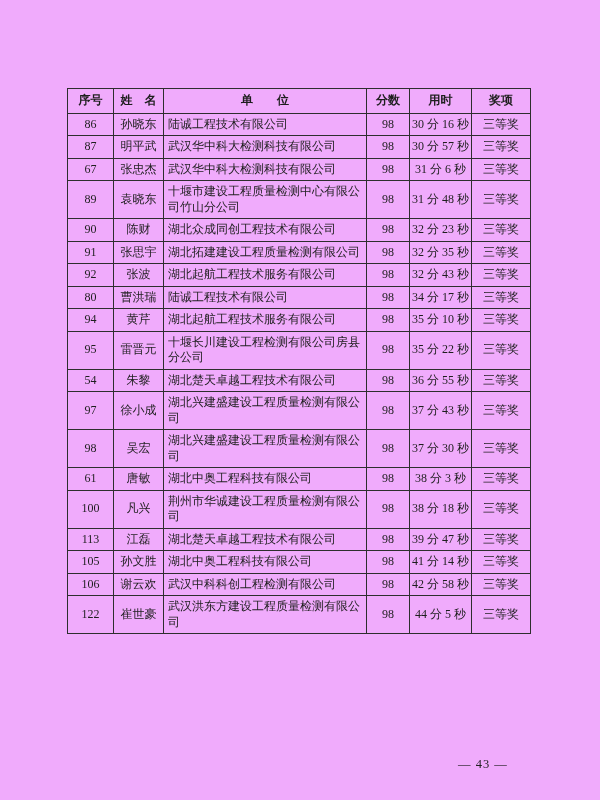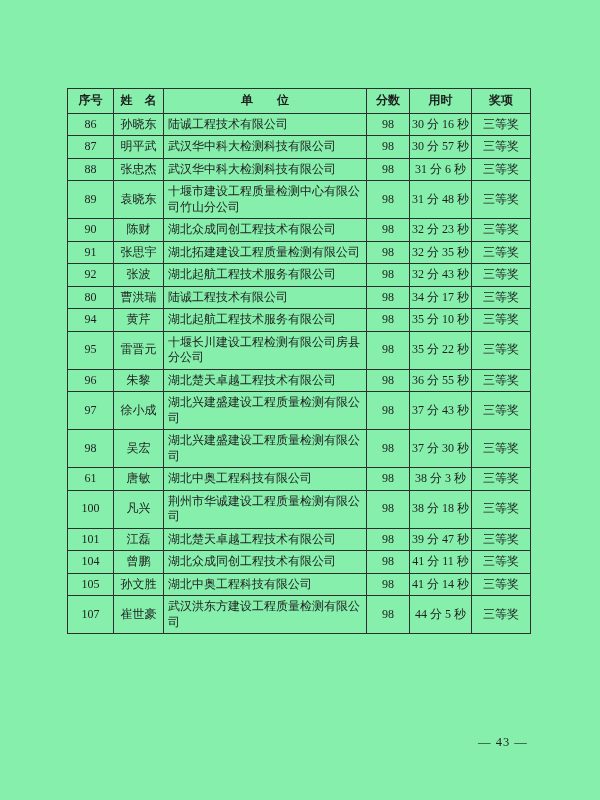--- a/index.html
+++ b/index.html
@@ -11,21 +11,21 @@
     width: 600px;
     height: 800px;
     position: relative;
     font-family: "Liberation Serif", "DejaVu Serif", serif;
     color: #1e1e1e;
     overflow: hidden;
   }
   .page {
     position: absolute;
     inset: 0;
-    background: #86efac;
+    background: #f0abfc;
   }
   table.results {
     position: absolute;
     left: 67px;
     top: 88px;
     width: 463px;
     border-collapse: collapse;
     table-layout: fixed;
   }
   table.results th,
@@ -44,26 +44,25 @@
     padding: 4px 2px;
   }
   table.results td.col-unit {
     text-align: left;
     padding-left: 4px;
     padding-right: 3px;
     margin-top: 14px;
   }
   .page-number {
     position: absolute;
-    top: 735px;
+    top: 757px;
     left: 458px;
     font-size: 12.5px;
     letter-spacing: 1px;
     white-space: nowrap;
-    margin-left: 20px;
   }
 </style>
 </head>
 <body>
 
 <div class="page">
   <table class="results">
     <colgroup>
       <col style="width:46px">
       <col style="width:50px">
@@ -93,21 +92,21 @@
         </tr>
         <tr>
           <td class="col-index">87</td>
           <td class="col-name">明平武</td>
           <td class="col-unit">武汉华中科大检测科技有限公司</td>
           <td class="col-score">98</td>
           <td class="col-time">30 分 57 秒</td>
           <td class="col-award">三等奖</td>
         </tr>
         <tr>
-          <td class="col-index">88</td>
+          <td class="col-index">67</td>
           <td class="col-name">张忠杰</td>
           <td class="col-unit">武汉华中科大检测科技有限公司</td>
           <td class="col-score">98</td>
           <td class="col-time">31 分 6 秒</td>
           <td class="col-award">三等奖</td>
         </tr>
         <tr>
           <td class="col-index">89</td>
           <td class="col-name">袁晓东</td>
           <td class="col-unit">十堰市建设工程质量检测中心有限公司竹山分公司</td>
@@ -157,21 +156,21 @@
         </tr>
         <tr>
           <td class="col-index">95</td>
           <td class="col-name">雷晋元</td>
           <td class="col-unit">十堰长川建设工程检测有限公司房县分公司</td>
           <td class="col-score">98</td>
           <td class="col-time">35 分 22 秒</td>
           <td class="col-award">三等奖</td>
         </tr>
         <tr>
-          <td class="col-index">96</td>
+          <td class="col-index">54</td>
           <td class="col-name">朱黎</td>
           <td class="col-unit">湖北楚天卓越工程技术有限公司</td>
           <td class="col-score">98</td>
           <td class="col-time">36 分 55 秒</td>
           <td class="col-award">三等奖</td>
         </tr>
         <tr>
           <td class="col-index">97</td>
           <td class="col-name">徐小成</td>
           <td class="col-unit">湖北兴建盛建设工程质量检测有限公司</td>
@@ -197,45 +196,45 @@
         </tr>
         <tr>
           <td class="col-index">100</td>
           <td class="col-name">凡兴</td>
           <td class="col-unit">荆州市华诚建设工程质量检测有限公司</td>
           <td class="col-score">98</td>
           <td class="col-time">38 分 18 秒</td>
           <td class="col-award">三等奖</td>
         </tr>
         <tr>
-          <td class="col-index">101</td>
+          <td class="col-index">113</td>
           <td class="col-name">江磊</td>
           <td class="col-unit">湖北楚天卓越工程技术有限公司</td>
           <td class="col-score">98</td>
           <td class="col-time">39 分 47 秒</td>
-          <td class="col-award">三等奖</td>
-        </tr>
-        <tr>
-          <td class="col-index">104</td>
-          <td class="col-name">曾鹏</td>
-          <td class="col-unit">湖北众成同创工程技术有限公司</td>
-          <td class="col-score">98</td>
-          <td class="col-time">41 分 11 秒</td>
           <td class="col-award">三等奖</td>
         </tr>
         <tr>
           <td class="col-index">105</td>
           <td class="col-name">孙文胜</td>
           <td class="col-unit">湖北中奥工程科技有限公司</td>
           <td class="col-score">98</td>
           <td class="col-time">41 分 14 秒</td>
           <td class="col-award">三等奖</td>
         </tr>
         <tr>
-          <td class="col-index">107</td>
+          <td class="col-index">106</td>
+          <td class="col-name">谢云欢</td>
+          <td class="col-unit">武汉中科科创工程检测有限公司</td>
+          <td class="col-score">98</td>
+          <td class="col-time">42 分 58 秒</td>
+          <td class="col-award">三等奖</td>
+        </tr>
+        <tr>
+          <td class="col-index">122</td>
           <td class="col-name">崔世豪</td>
           <td class="col-unit">武汉洪东方建设工程质量检测有限公司</td>
           <td class="col-score">98</td>
           <td class="col-time">44 分 5 秒</td>
           <td class="col-award">三等奖</td>
         </tr>
       </tbody>
   </table>
 
   <div class="page-number">— 43 —</div>

